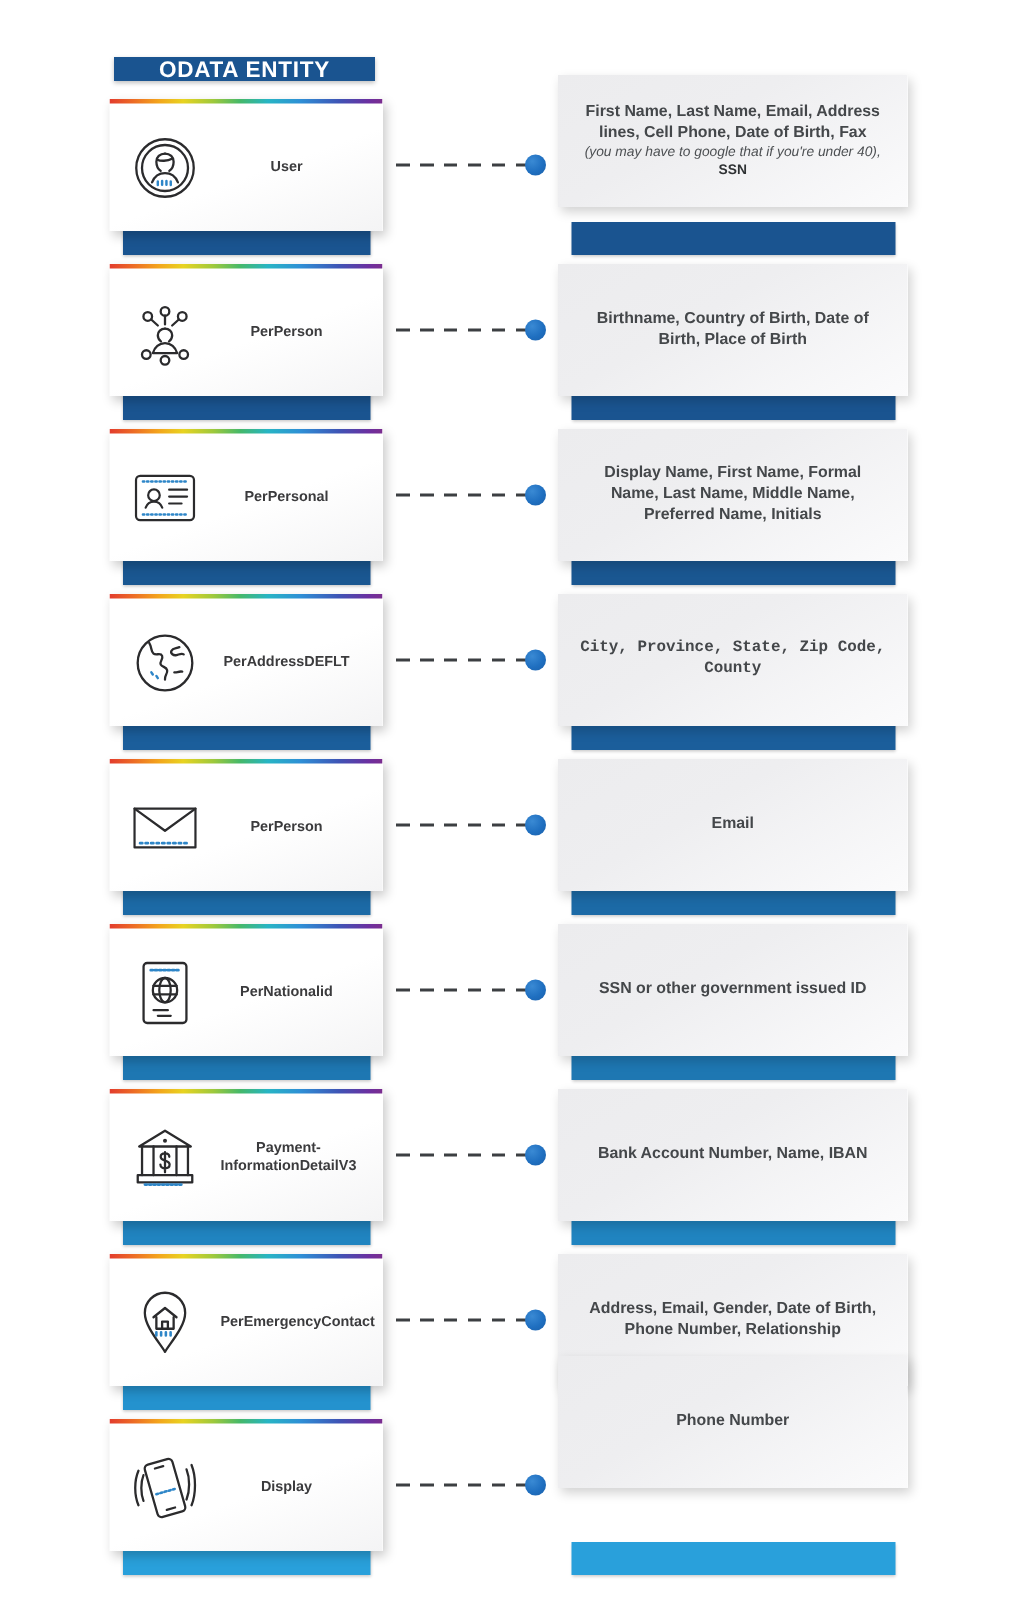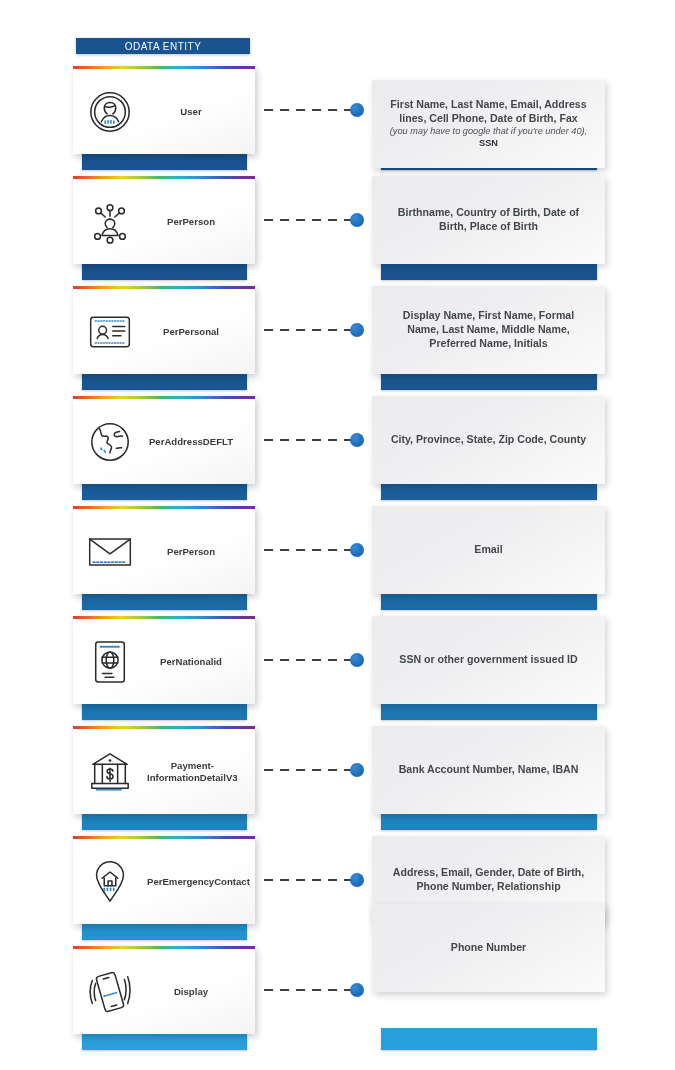--- a/index.html
+++ b/index.html
@@ -17,22 +17,22 @@
     position: relative;
     width: 675px;
     height: 1070px;
   }
 
   
   .col-header {
     position: absolute;
     height: 16px;
     color: #ffffff;
-    font-size: 10px;
-    font-weight: normal;
+    font-size: 15px;
+    font-weight: bold;
     letter-spacing: 0.5px;
     display: flex;
     align-items: center;
     justify-content: center;
     box-shadow: 0 1px 3px rgba(0,0,0,0.25);
   }
   .col-header.left  { left: 76px;  top: 38px; width: 174px; }
   .col-header.right { left: 378px; top: 38px; width: 222px; }
 
   
@@ -180,21 +180,21 @@
       <path d="M18.6 18.2c2 1 7.2 1.2 10.2-.6" fill="none" stroke="#2b2b2d" stroke-width="1.6" stroke-linecap="round" stroke-linejoin="round"></path>
       <path d="M15 34c1.6-4 5-6.4 9-6.4s7.4 2.4 9 6.4" fill="none" stroke="#2b2b2d" stroke-width="1.6" stroke-linecap="round" stroke-linejoin="round"></path>
       <g stroke="#2e86c8" stroke-width="1.7" stroke-linecap="round">
         <path d="M19 33.4v2.4M22 33v2.6M25 33v2.6M28 33.4v2.4"></path>
       </g>
     </svg>
             </div>
             <div class="entity-label">User</div>
           </div>
         </div>
-        <div class="data-card" style="top: 80px;">
+        <div class="data-card" style="top: 50px;">
           <div class="data-text"><span>First Name, Last Name, Email, Address lines, Cell Phone, Date of Birth, Fax</span><span class="note"><span>(you may have to google that if you're under 40), </span><span class="strong">SSN</span></span></div>
         </div>
       </div>
       <div class="row" style="top: 0px;">
         <div class="band left" style="top: 258px; background: rgb(26, 84, 144);"></div>
         <div class="band right" style="top: 258px; background: rgb(26, 84, 144);"></div>
         <div class="connector" style="top: 213px;">
           <div class="dash"></div>
           <div class="dot"></div>
         </div>
@@ -268,21 +268,21 @@
       <path d="M34 13c-2.5 1-4.5 0.5-5.5 2.5s1.5 3.5 3.5 3 3.5-1.5 5-0.5" fill="none" stroke="#2b2b2d" stroke-width="1.6" stroke-linecap="round" stroke-linejoin="round"></path>
       <path d="M36 30c-2.5-0.5-4 1-5.5 0.5" fill="none" stroke="#2b2b2d" stroke-width="1.6" stroke-linecap="round" stroke-linejoin="round"></path>
       <g stroke="#2e86c8" stroke-width="1.7" stroke-linecap="round">
         <path d="M14.5 30.5l1 1.5M18 33l1 1.5"></path>
       </g>
     </svg>
             </div>
             <div class="entity-label">PerAddressDEFLT</div>
           </div>
         </div>
-        <div class="data-card" style="top: 396px;">
+        <div class="data-card" style="top: 396px; font-family: Liberation Mono, monospace;">
           <div class="data-text"><span>City, Province, State, Zip Code, County</span></div>
         </div>
       </div>
       <div class="row" style="top: 0px;">
         <div class="band left" style="top: 588px; background: rgb(28, 106, 166);"></div>
         <div class="band right" style="top: 588px; background: rgb(28, 106, 166);"></div>
         <div class="connector" style="top: 543px;">
           <div class="dash"></div>
           <div class="dot"></div>
         </div>

